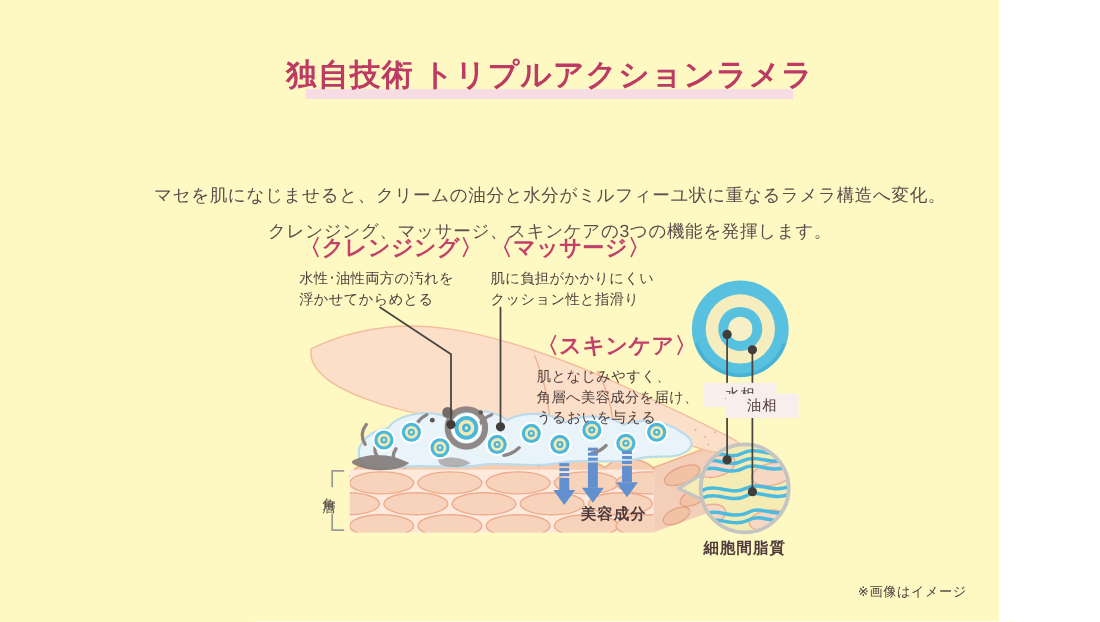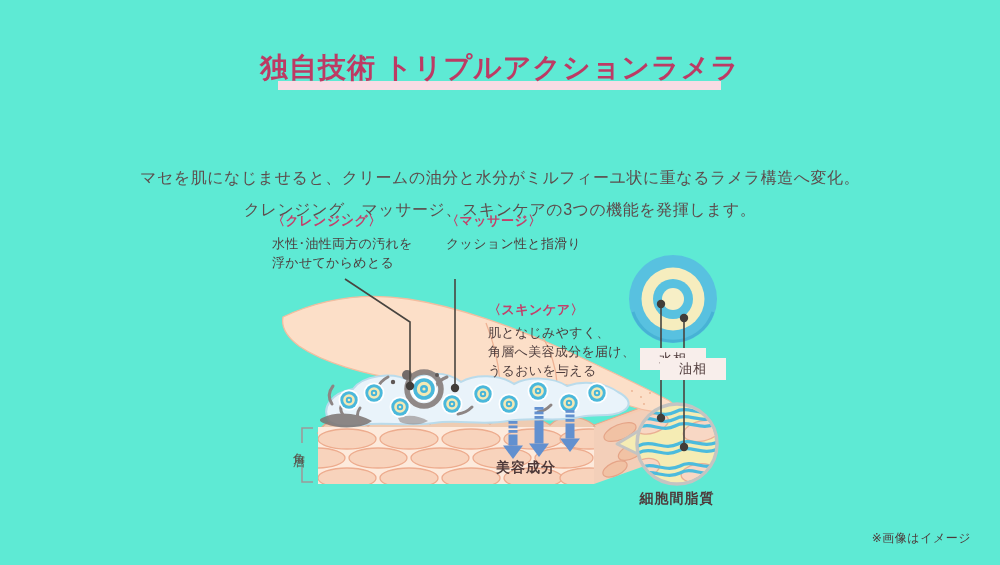--- a/index.html
+++ b/index.html
@@ -1,46 +1,46 @@
 <!DOCTYPE html>
 <html><head>
 <meta charset="utf-8">
 <style>
   html,body{margin:0;padding:0;background:#fff;}
   #stage{
-    position:relative;width:1000px;height:565px;background:#5eead4;overflow:hidden;
+    position:relative;width:908px;height:565px;background:#fef9c3;overflow:hidden;
     font-family:"Liberation Sans","DejaVu Sans",sans-serif;
   }
   
   #title-underline{position:absolute;left:278px;top:81px;width:443px;height:9px;background:#f8dce4;z-index:1;}
   #page-title{
     position:absolute;left:0;top:49px;width:1000px;text-align:center;z-index:2;
     font-family:"Liberation Serif","DejaVu Serif",serif;
     font-size:28px;font-weight:700;letter-spacing:1px;color:#bd3a64;
   }
   
   .intro-line{position:absolute;left:0;width:1000px;text-align:center;z-index:2;
     font-size:16px;letter-spacing:0.5px;color:#5d4c4c;margin-top:40px;}
   #intro-line1{top:128px;}
   #intro-line2{top:160px;}
   
   .feature{position:absolute;z-index:3;}
-  .feature-heading{font-size:13px;font-weight:700;color:#c2416b;letter-spacing:0.5px;margin-bottom:4px;}
+  .feature-heading{font-size:20px;font-weight:700;color:#c2416b;letter-spacing:0.5px;margin-bottom:4px;}
   .feature-line{font-size:13px;line-height:19px;color:#4e3e3e;letter-spacing:0.3px;}
   #feature-cleansing{left:272px;top:212px;}
   #feature-massage{left:446px;top:212px;}
   #feature-skincare{left:488px;top:301px;}
   
   #lamella-particle-title{position:absolute;left:596px;top:235px;width:160px;text-align:center;z-index:3;
     font-size:13px;font-weight:700;letter-spacing:1px;color:#4e3a3a;}
   .phase-label{position:absolute;z-index:4;background:#f8eeeb;color:#4e3a3a;
     font-size:13px;padding:2px 19px;letter-spacing:1px;}
   #water-phase-label{left:640px;top:348px;}
   #oil-phase-label{left:660px;top:358px;}
-  #beauty-ingredients-label{position:absolute;left:496px;top:459px;z-index:4;
+  #beauty-ingredients-label{position:absolute;left:528px;top:459px;z-index:4;
     font-size:14px;font-weight:700;letter-spacing:1px;color:#4e3a3a;}
   #lipids-label{position:absolute;left:612px;top:490px;width:130px;text-align:center;z-index:4;
     font-size:14px;font-weight:700;letter-spacing:1px;color:#4e3a3a;}
   #stratum-label{position:absolute;left:290px;top:443px;z-index:4;
     writing-mode:vertical-rl;font-size:12px;letter-spacing:3px;color:#585048;}
   #image-note{position:absolute;right:29px;top:530px;z-index:4;
     font-size:12px;letter-spacing:0.5px;color:#4e3a3a;}
   
   #illustration{position:absolute;left:0;top:0;z-index:0;}
 </style>
@@ -278,20 +278,21 @@
   <div id="intro-line2" class="intro-line">クレンジング、マッサージ、スキンケアの3つの機能を発揮します。</div>
 
   <div id="feature-cleansing" class="feature">
     <div class="feature-heading">〈クレンジング〉</div>
     <div class="feature-line">水性･油性両方の汚れを</div>
     <div class="feature-line">浮かせてからめとる</div>
   </div>
 
   <div id="feature-massage" class="feature">
     <div class="feature-heading">〈マッサージ〉</div>
+    <div class="feature-line">肌に負担がかかりにくい</div>
     <div class="feature-line">クッション性と指滑り</div>
   </div>
 
   <div id="feature-skincare" class="feature">
     <div class="feature-heading">〈スキンケア〉</div>
     <div class="feature-line">肌となじみやすく、</div>
     <div class="feature-line">角層へ美容成分を届け、</div>
     <div class="feature-line">うるおいを与える</div>
   </div>
 

